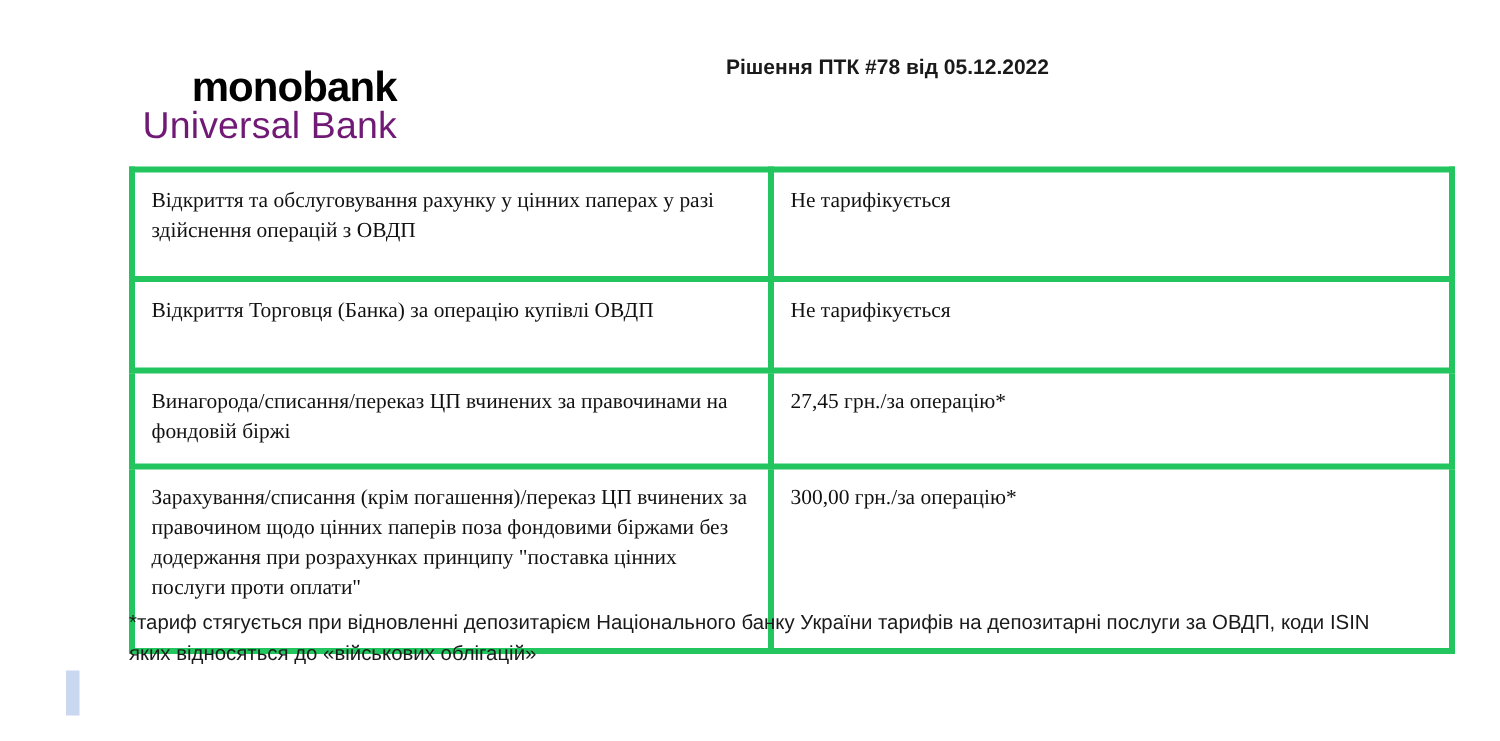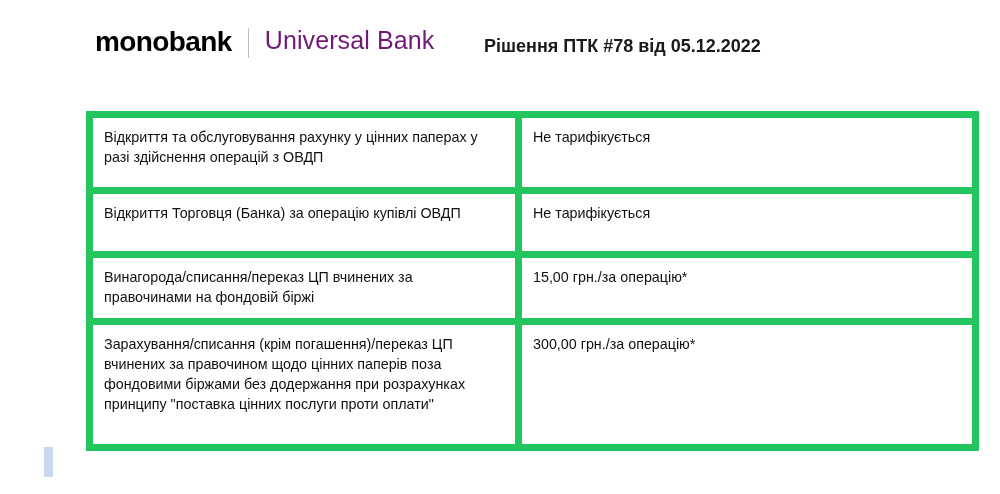--- a/index.html
+++ b/index.html
@@ -19,24 +19,25 @@
   .page {
     position: absolute;
     inset: 0;
     background: #ffffff;
   }
 
   
   .header {
     position: absolute;
     left: 95px;
-    top: 28px;
+    top: 44px;
     display: flex;
-    align-items: flex-start;
+    align-items: flex-end;
     height: 42px;
+    flex-direction: column;
   }
   .logo-mono {
     font-size: 28px;
     font-weight: bold;
     letter-spacing: -0.6px;
     color: #000000;
     line-height: 1;
   }
   .logo-divider {
     width: 1px;
@@ -49,43 +50,44 @@
     font-weight: normal;
     color: #701a75;
     letter-spacing: 0.1px;
     line-height: 1;
   }
 
   .decision {
     position: absolute;
     left: 484px;
     top: 36px;
-    font-size: 18px;
+    font-size: 14px;
     font-weight: bold;
     color: #1a1a1a;
     white-space: nowrap;
     text-align: center;
   }
 
   
   .tariff-table {
     position: absolute;
     left: 86px;
     top: 111px;
     width: 828px;
     border-collapse: collapse;
     table-layout: fixed;
   }
   .tariff-table td {
-    border: 7px solid #22c55e;
+    border: 4px solid #22c55e;
     vertical-align: top;
     padding: 9px 11px 10px 11px;
     font-size: 14.3px;
     line-height: 1.42;
     color: #111111;
+    font-family: Liberation Serif, serif;
   }
   .col-desc { width: 400px; }
   .col-fee  { width: 428px; text-align: center; }
 
   .tariff-table tr.r1 td { height: 50px; }
   .tariff-table tr.r2 td { height: 38px; }
   .tariff-table tr.r3 td { height: 38px; }
   .tariff-table tr.r4 td { height: 100px; }
 
   .fee-cell {
@@ -132,25 +134,26 @@
       <tr class="r1">
         <td class="col-desc">Відкриття та обслуговування рахунку у цінних паперах у разі здійснення операцій з ОВДП</td>
         <td class="col-fee fee-cell">Не тарифікується</td>
       </tr>
       <tr class="r2">
         <td class="col-desc">Відкриття Торговця (Банка) за операцію купівлі ОВДП</td>
         <td class="col-fee fee-cell">Не тарифікується</td>
       </tr>
       <tr class="r3">
         <td class="col-desc">Винагорода/списання/переказ ЦП вчинених за правочинами на фондовій біржі</td>
-        <td class="col-fee fee-cell">15,00 грн./за операцію*</td>
+        <td class="col-fee fee-cell">27,45 грн./за операцію*</td>
       </tr>
       <tr class="r4">
         <td class="col-desc">Зарахування/списання (крім погашення)/переказ ЦП вчинених за правочином щодо цінних паперів поза фондовими біржами без додержання при розрахунках принципу "поставка цінних послуги проти оплати"</td>
         <td class="col-fee fee-cell">300,00 грн./за операцію*</td>
       </tr>
     </tbody>
   </table>
 
+  <div class="footnote">*тариф стягується при відновленні депозитарієм Національного банку України тарифів на депозитарні послуги за ОВДП, коди ISIN яких відносяться до «військових облігацій»</div>
 
   <div class="edge-mark"></div>
 
 </div>
 
 </body></html>

